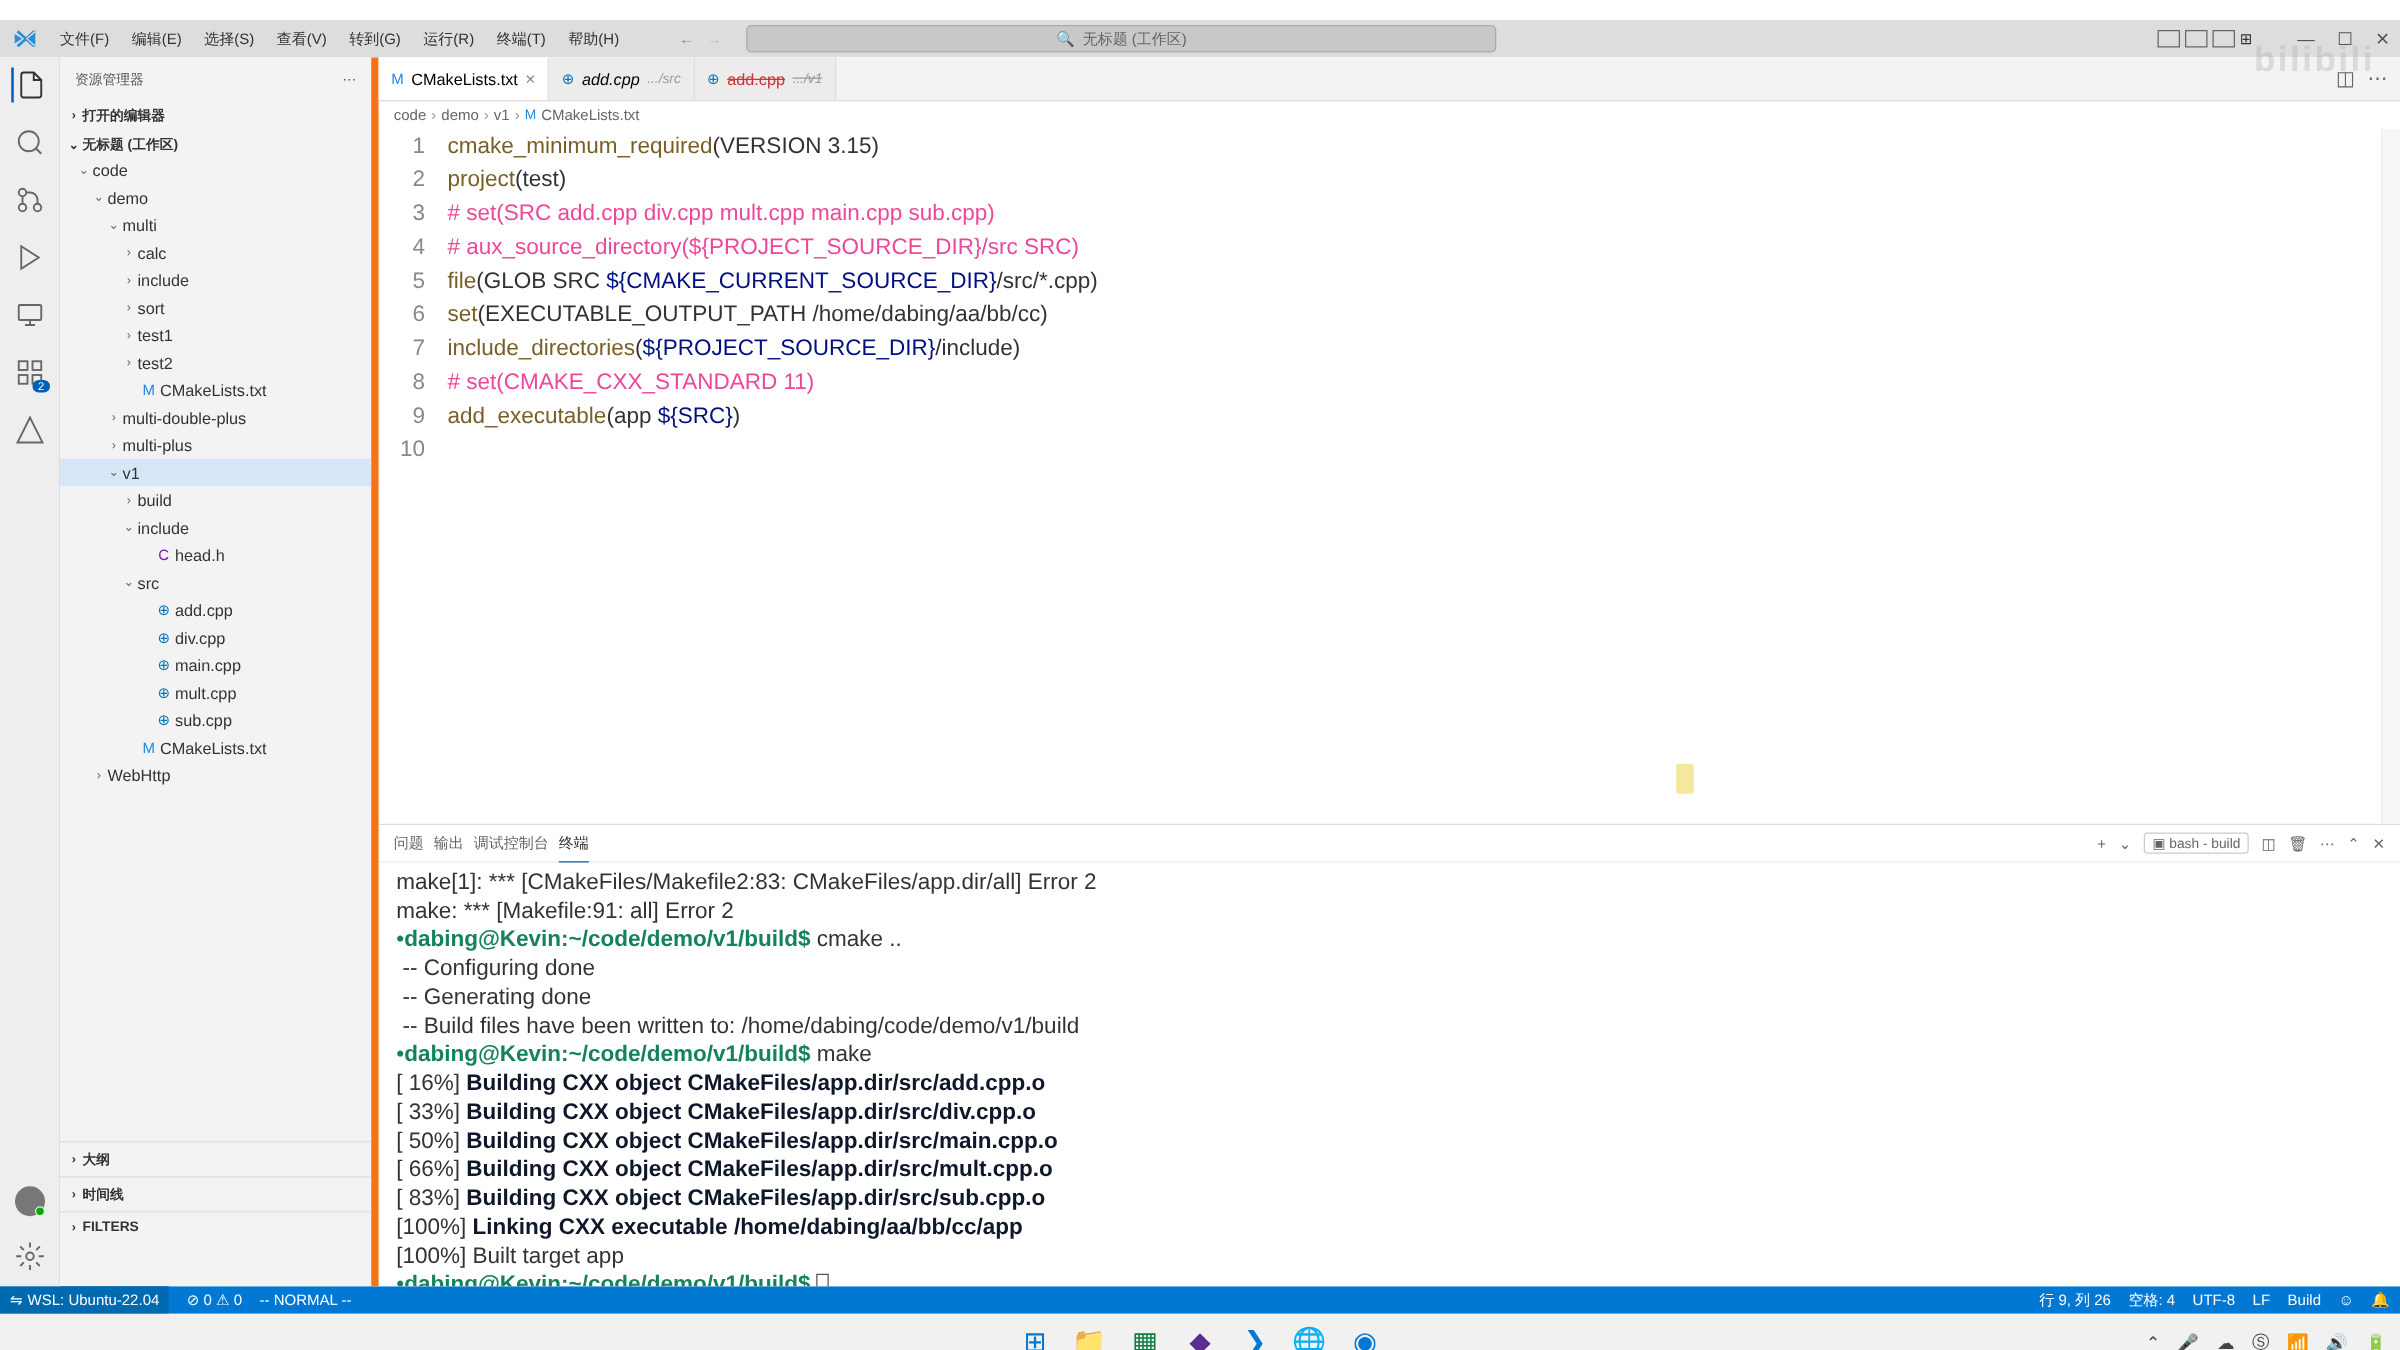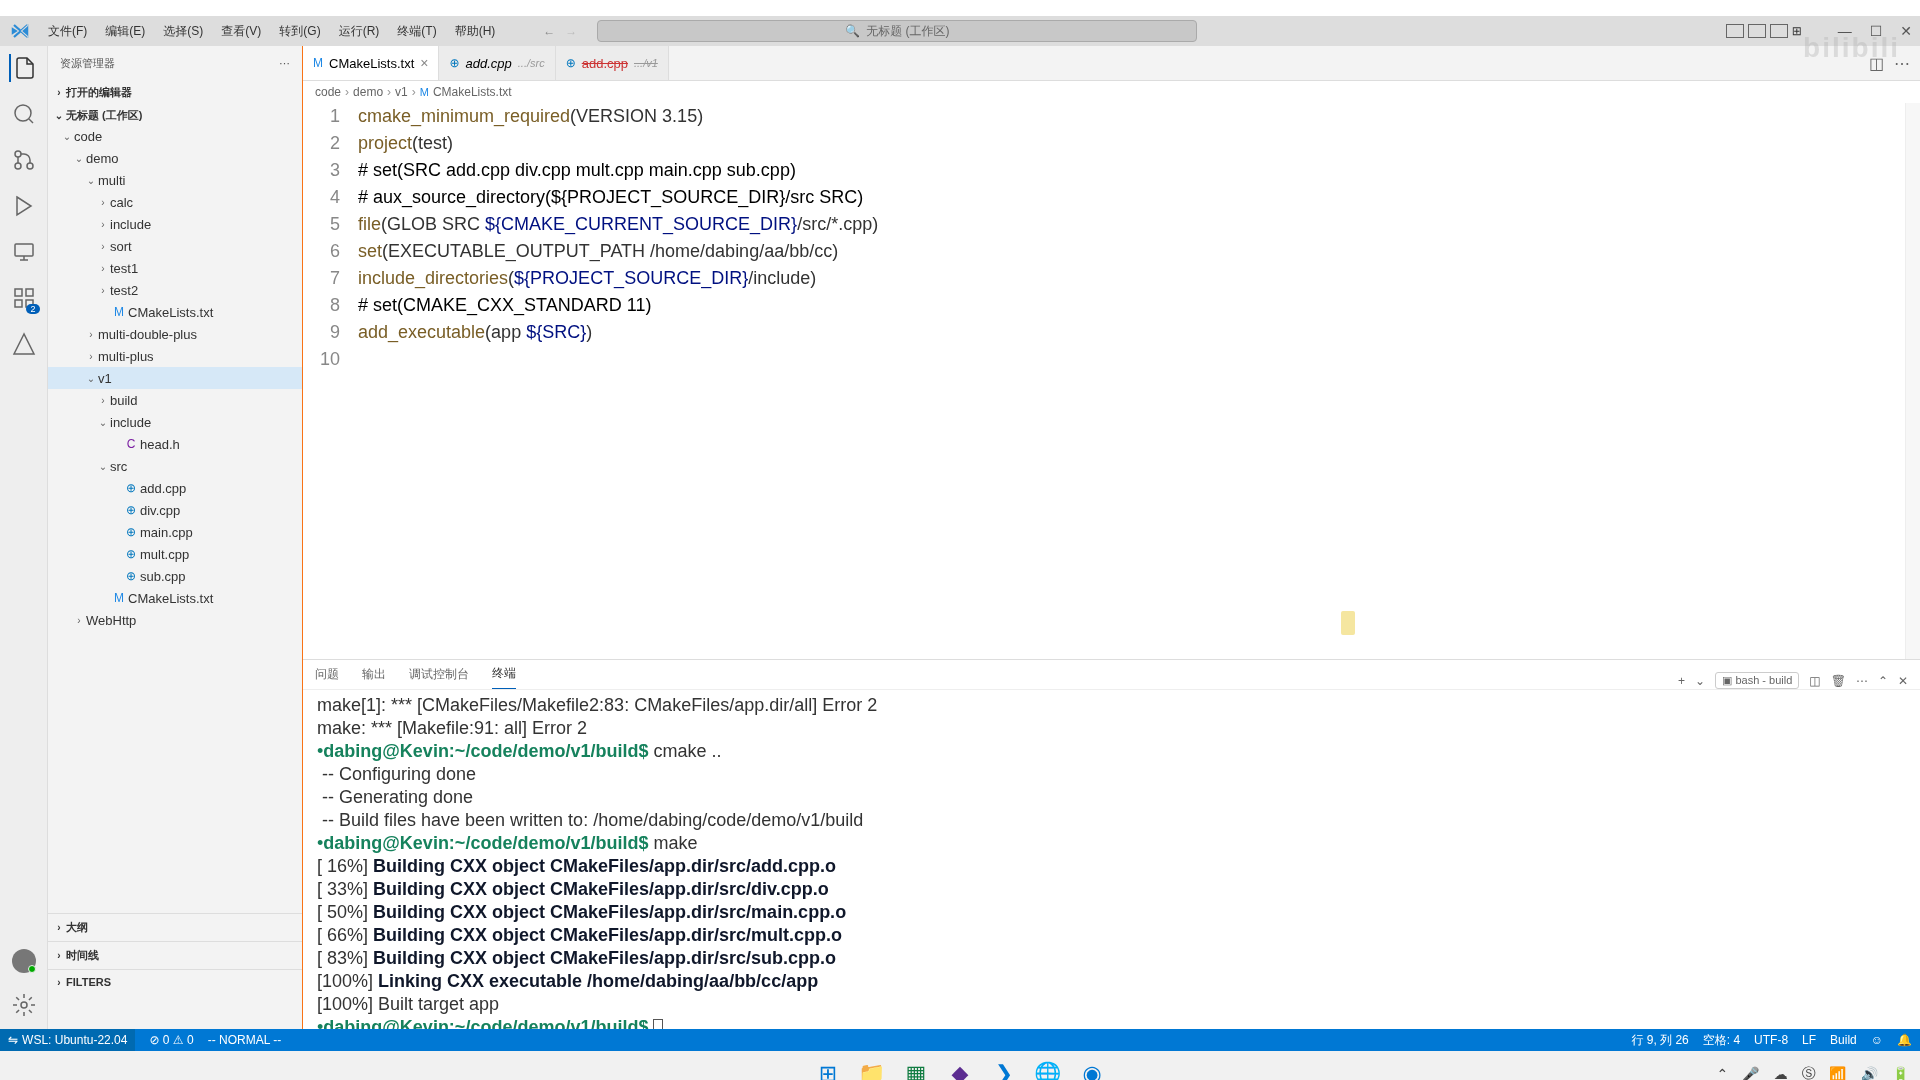--- a/index.html
+++ b/index.html
@@ -23,21 +23,21 @@
 
 .activitybar { width: 48px; background: #eee; border-right: 1px solid #ddd; display: flex; flex-direction: column; align-items: center; padding-top: 8px; gap: 18px; position: relative; }
 .activitybar .act-icon { width: 28px; height: 28px; color: #666; display: flex; align-items: center; justify-content: center; font-size: 22px; position: relative; }
 .activitybar .act-icon.active { color: #333; border-left: 2px solid #005fb8; margin-left: -2px; padding-left: 2px; }
 .activitybar .badge { position: absolute; bottom: -2px; right: -2px; background: #005fb8; color: #fff; font-size: 9px; border-radius: 8px; padding: 0 4px; }
 .activitybar .bottom { margin-top: auto; margin-bottom: 10px; display: flex; flex-direction: column; gap: 18px; align-items: center; }
 .activitybar .avatar { width: 24px; height: 24px; border-radius: 50%; background: #777; position: relative; }
 .activitybar .avatar .dot { position: absolute; bottom: 0; right: 0; width: 8px; height: 8px; background: #0a0; border-radius: 50%; border: 1px solid #eee; }
 
 
-.sidebar { width: 255px; background: #f3f3f3; border-right: 1px solid #f97316; font-size: 13px; color: #333; overflow: hidden; }
+.sidebar { width: 255px; background: #f3f3f3; border-right: 6px solid #f97316; font-size: 13px; color: #333; overflow: hidden; }
 .sidebar-header { height: 35px; display: flex; align-items: center; justify-content: space-between; padding: 0 12px; font-size: 11px; color: #555; }
 .sidebar-section { padding: 2px 0; }
 .sidebar-section .sec-title { display: flex; align-items: center; padding: 2px 4px; font-size: 11px; font-weight: bold; cursor: pointer; }
 .sidebar-section .chev { width: 14px; display: inline-block; text-align: center; font-size: 10px; }
 .tree { font-size: 13px; }
 .tree-item { display: flex; align-items: center; height: 22px; padding-left: 0; cursor: pointer; white-space: nowrap; }
 .tree-item.selected { background: #d6e8f7; }
 .tree-item .twist { width: 14px; font-size: 10px; color: #666; text-align: center; }
 .tree-item .ficon { width: 18px; text-align: center; font-size: 12px; }
 .tree-item.d1 { padding-left: 12px; }
@@ -61,28 +61,28 @@
 .tabs .right-icons { margin-left: auto; display: flex; align-items: center; gap: 10px; padding-right: 10px; color: #666; }
 .breadcrumb { height: 22px; display: flex; align-items: center; padding: 0 12px; font-size: 12px; color: #666; gap: 4px; }
 .breadcrumb .sep { color: #999; }
 .breadcrumb .bc-icon { font-size: 11px; }
 
 
 .code-wrap { flex: 1; display: flex; font-family: 'Consolas', monospace; font-size: 18px; line-height: 27px; position: relative; overflow: hidden; }
 .gutter { width: 55px; text-align: right; color: #888; padding-right: 18px; user-select: none; }
 .code { flex: 1; white-space: pre; color: #333; }
 .code .fn { color: #795e26; }
-.code .cmt { color: #000000; }
+.code .cmt { color: #ec4899; }
 .code .var { color: #001080; }
 .minimap { width: 15px; background: #f7f7f7; border-left: 1px solid #eee; }
 .cursor-pos { position: absolute; left: 1038px; top: 508px; width: 14px; height: 24px; background: #f5e6a0; border-radius: 2px; }
 
 
 .panel { height: 370px; border-top: 1px solid #ddd; display: flex; flex-direction: column; }
-.panel-tabs { height: 30px; display: flex; align-items: flex-end; padding: 0 12px; gap: 23px; font-size: 12px; color: #666; border-bottom: 1px solid #eee; }
+.panel-tabs { height: 30px; display: flex; align-items: center; padding: 0 12px; gap: 8px; font-size: 12px; color: #666; border-bottom: 1px solid #eee; }
 .panel-tabs .ptab { cursor: pointer; padding: 6px 0; }
 .panel-tabs .ptab.active { color: #333; border-bottom: 1px solid #005fb8; }
 .panel-tabs .right { margin-left: auto; display: flex; align-items: center; gap: 10px; color: #666; }
 .panel-tabs .right .term-label { font-size: 11px; border: 1px solid #ccc; padding: 1px 6px; border-radius: 3px; }
 .terminal { flex: 1; padding: 4px 14px; font-family: 'Consolas', monospace; font-size: 18px; line-height: 23px; color: #333; white-space: pre; overflow: hidden; }
 .terminal .prompt { color: #16825d; font-weight: bold; margin-top: 32px; }
 .terminal .bullet { color: #16825d; }
 .terminal .build { color: #0f172a; font-weight: bold; }
 .terminal .cursor-box { display: inline-block; width: 10px; height: 18px; border: 1px solid #555; vertical-align: middle; }
 

